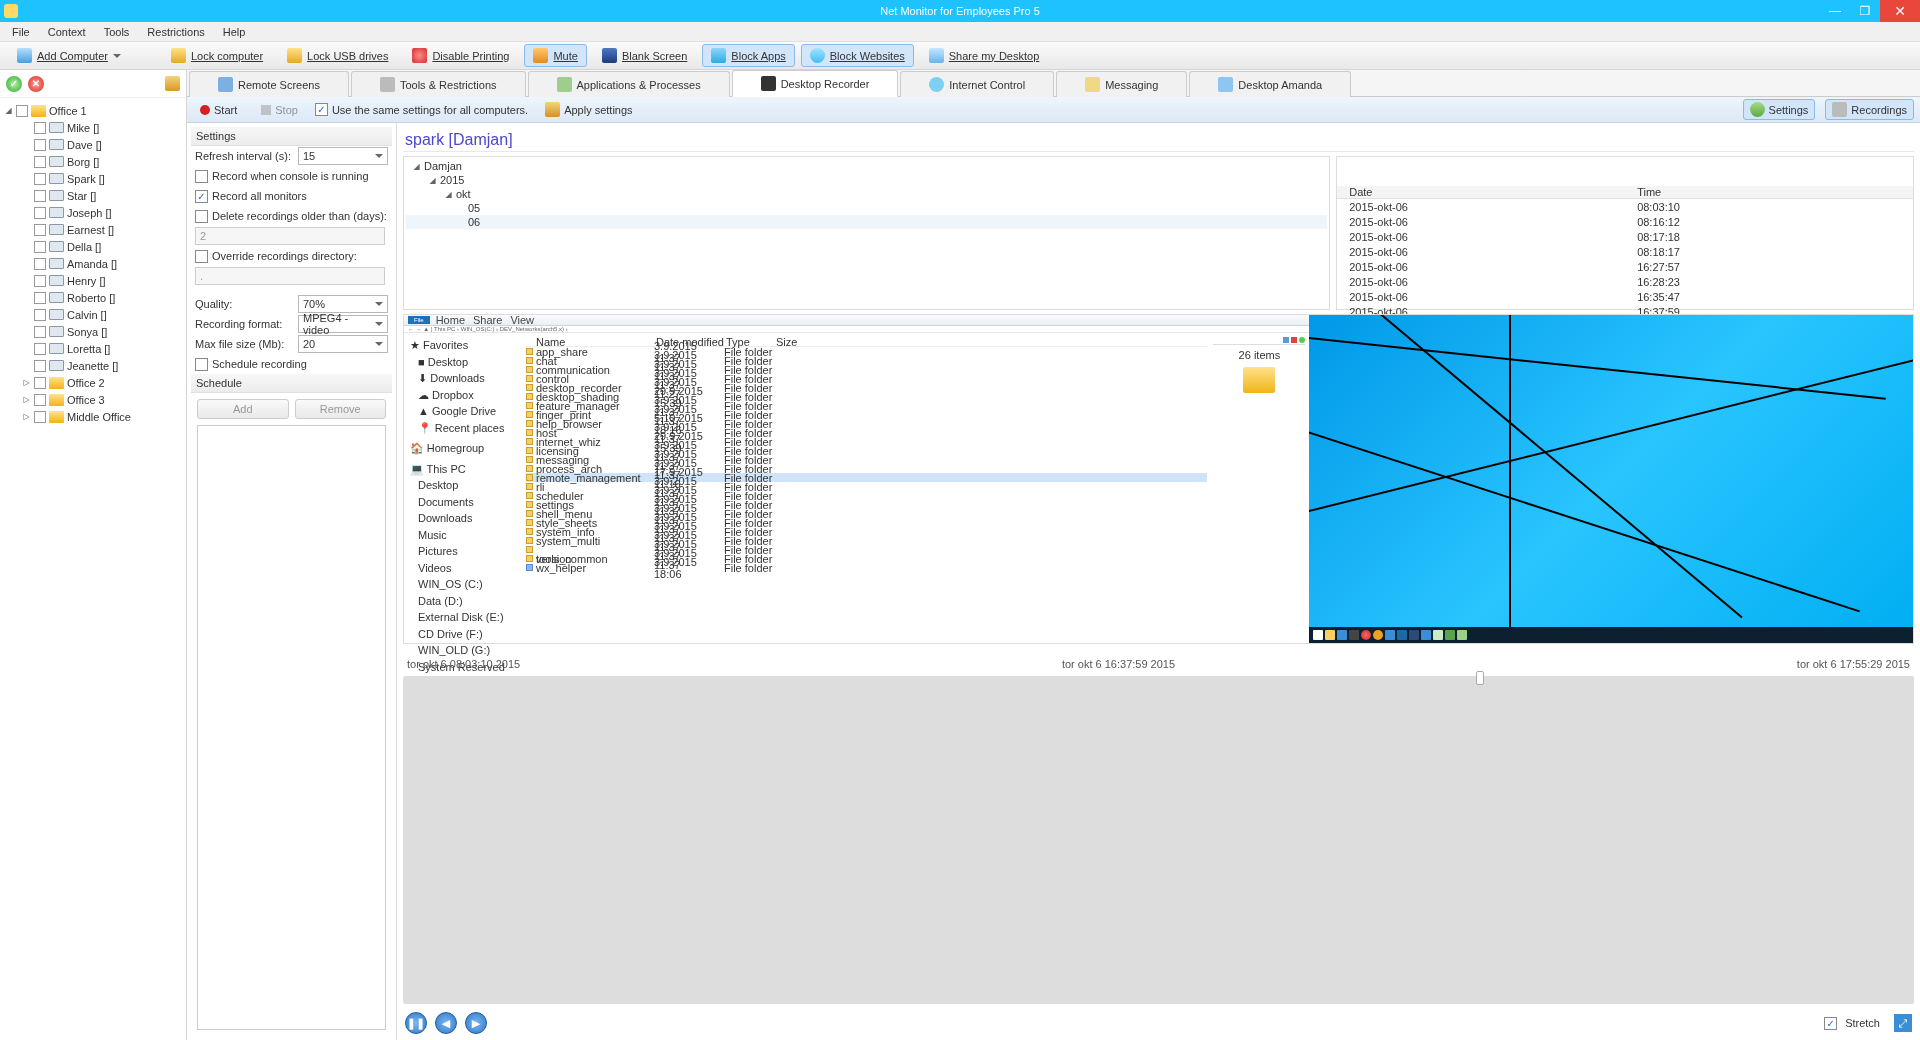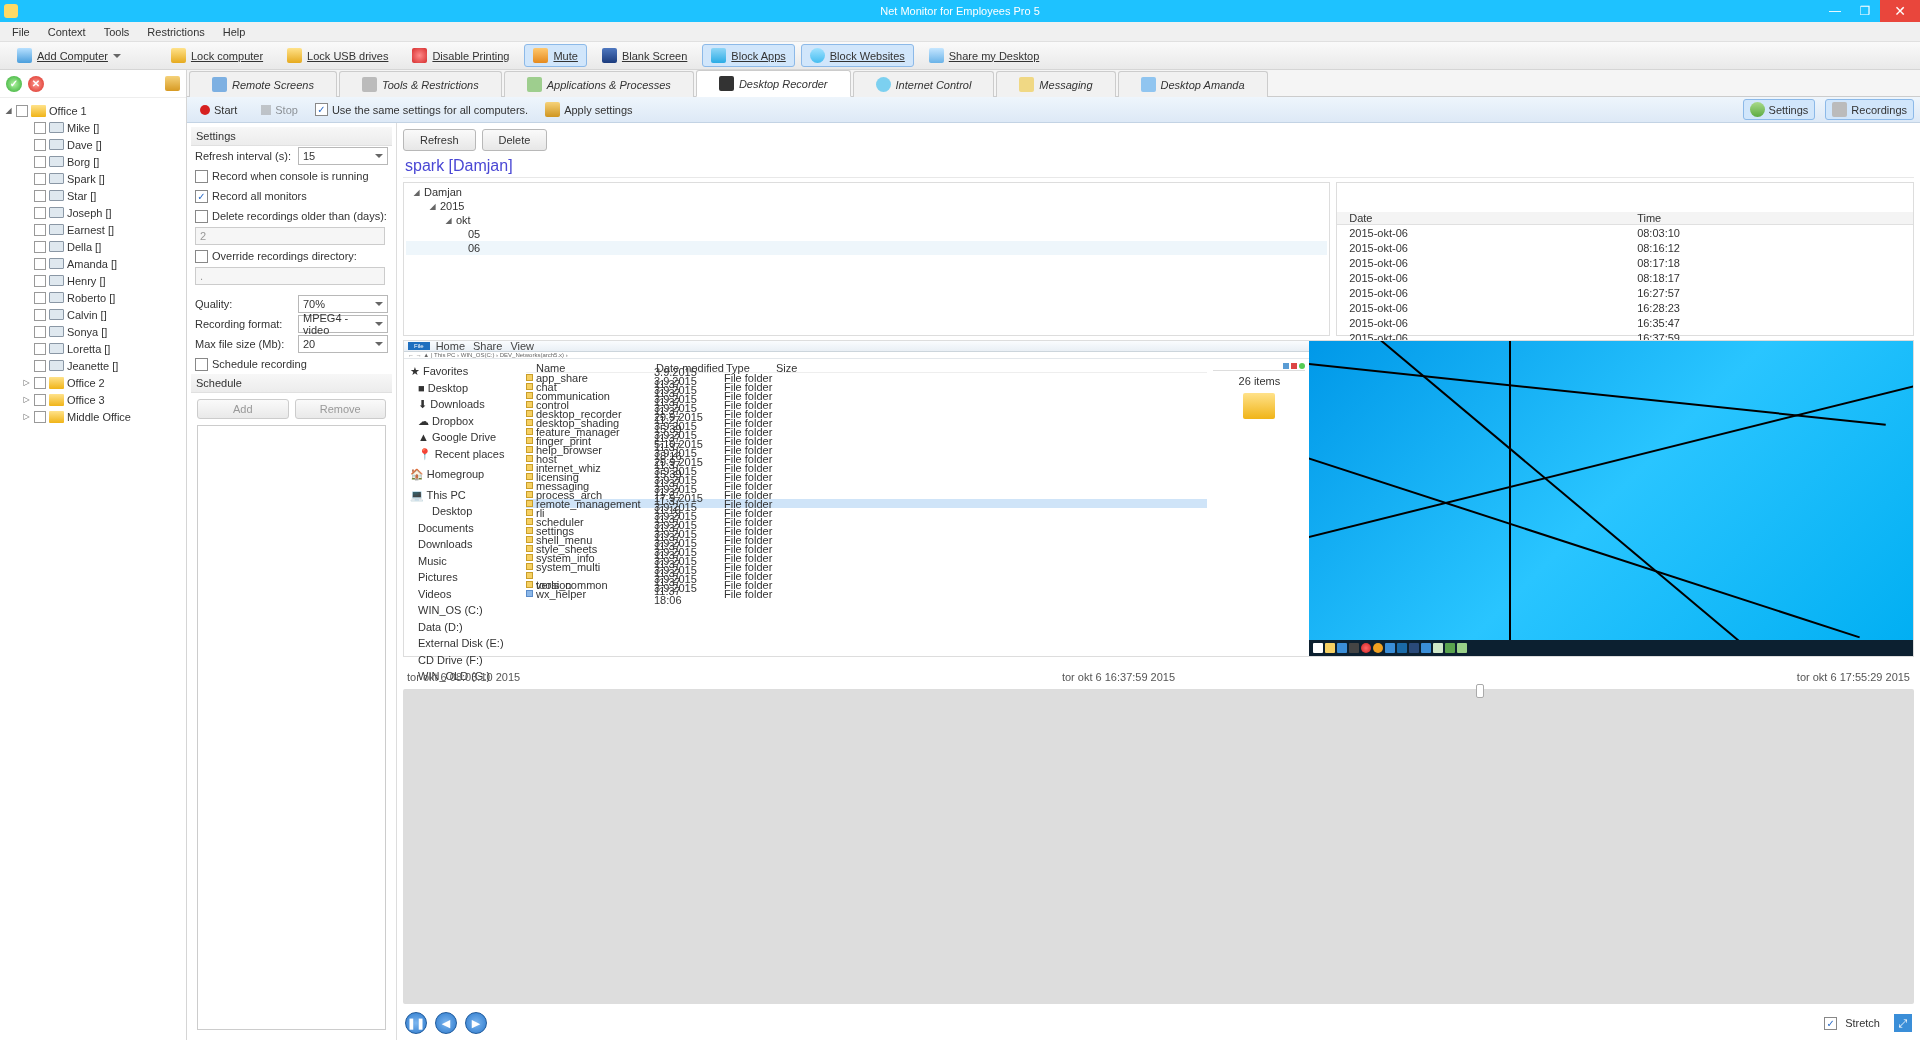--- a/index.html
+++ b/index.html
@@ -26,21 +26,21 @@
 .tree-row { display: flex; align-items: center; height: 17px; gap: 3px; padding-left: 4px; }
 .tree-row.l1 { padding-left: 2px; }
 .tree-row.l2 { padding-left: 32px; text-align: right; }
 .tree-row.l3 { padding-left: 20px; }
 .expander { width: 9px; height: 9px; display: inline-flex; align-items: center; justify-content: center; font-size: 8px; color: #666;}
 .chk { width: 12px; height: 12px; border: 1px solid #999; background: #fff; }
 .folder { width: 15px; height: 12px; background: linear-gradient(#ffe28a,#f0b418); border-radius: 1px; }
 .monitor { width: 15px; height: 11px; background: #dfe8ef; border: 1px solid #8a97a5; border-radius: 1px; position: relative; }
 .right { flex: 1; display: flex; flex-direction: column; }
 .tabrow { height: 27px; display: flex; align-items: flex-end; background: #f5f5f5; border-bottom: 1px solid #ccc; gap:2px; padding-left:2px;}
-.tab { display: flex; align-items: center; gap: 5px; padding: 5px 22px; background: #f1f1f1; border: 1px solid #ccc; border-bottom: none; border-radius: 3px 3px 0 0; margin-bottom: -1px; font-style: italic; }
+.tab { display: flex; align-items: center; gap: 5px; padding: 5px 28px; background: #f1f1f1; border: 1px solid #ccc; border-bottom: none; border-radius: 3px 3px 0 0; margin-bottom: -1px; }
 .tab.active { background: #fff; border-bottom: 1px solid #fff; }
 .subbar { height: 26px; background: linear-gradient(#eef5fc,#dde9f6); border-bottom: 1px solid #c3d3e4; display: flex; align-items: center; padding: 0 6px; gap: 10px; }
 .subbar-btn{display:flex;align-items:center;gap:4px;padding:2px 6px;border:1px solid transparent;border-radius:3px;}
 .subbar-btn.hl{border-color:#8cb9e8;background:#d1e6fb;}
 .spacer { flex: 1; }
 .content { flex: 1; display: flex; }
 .settings { width: 210px; border-right: 1px solid #ddd; padding: 4px; display: flex; flex-direction: column; }
 .ghead { background: linear-gradient(#f7f7f7,#ececec); padding: 3px 5px; border-bottom: 1px solid #e0e0e0; }
 .frow { display: flex; align-items: center; gap: 4px; padding: 3px 4px; height: 20px; }
 .frow label { flex: 1; color: #333; }
@@ -380,24 +380,20 @@
           </div>
       <div class="ghead">Schedule</div>
       <div class="sched-top">
         <div class="sched-btn">Add</div>
         <div class="sched-btn">Remove</div>
       </div>
       <div class="sched-box"></div>
     </div>
 
     <div class="main">
-      <div class="mid-row">
-        <div class="btn">Refresh</div>
-        <div class="btn">Delete</div>
-      </div>
       <div class="mtitle">spark [Damjan]</div>
       <div class="mid-columns">
         <div class="rec-tree">
           <div class="rt-row" style="padding-left:6px;">
                 <span class="expander">◢</span>
                 <span>Damjan</span>
               </div>
           <div class="rt-row" style="padding-left:22px;">
                 <span class="expander">◢</span>
                 <span>2015</span>
@@ -475,21 +471,21 @@
           <div class="pv-body">
            <div class="pv-nav">
              <div>★ Favorites</div>
                   <div style="padding-left:8px;">■ Desktop</div>
                   <div style="padding-left:8px;">⬇ Downloads</div>
                   <div style="padding-left:8px;">☁ Dropbox</div>
                   <div style="padding-left:8px;">▲ Google Drive</div>
                   <div style="padding-left:8px;">📍 Recent places</div>
              <div style="margin-top:4px;">🏠 Homegroup</div>
              <div style="margin-top:4px;">💻 This PC</div>
-                  <div style="padding-left:8px;margin-left:14px;">Desktop</div>
+                  <div style="padding-left:8px;">Desktop</div>
                   <div style="padding-left:8px;">Documents</div>
                   <div style="padding-left:8px;">Downloads</div>
                   <div style="padding-left:8px;">Music</div>
                   <div style="padding-left:8px;">Pictures</div>
                   <div style="padding-left:8px;">Videos</div>
                   <div style="padding-left:8px;">WIN_OS (C:)</div>
                   <div style="padding-left:8px;">Data (D:)</div>
                   <div style="padding-left:8px;">External Disk (E:)</div>
                   <div style="padding-left:8px;">CD Drive (F:)</div>
                   <div style="padding-left:8px;">WIN_OLD (G:)</div>

